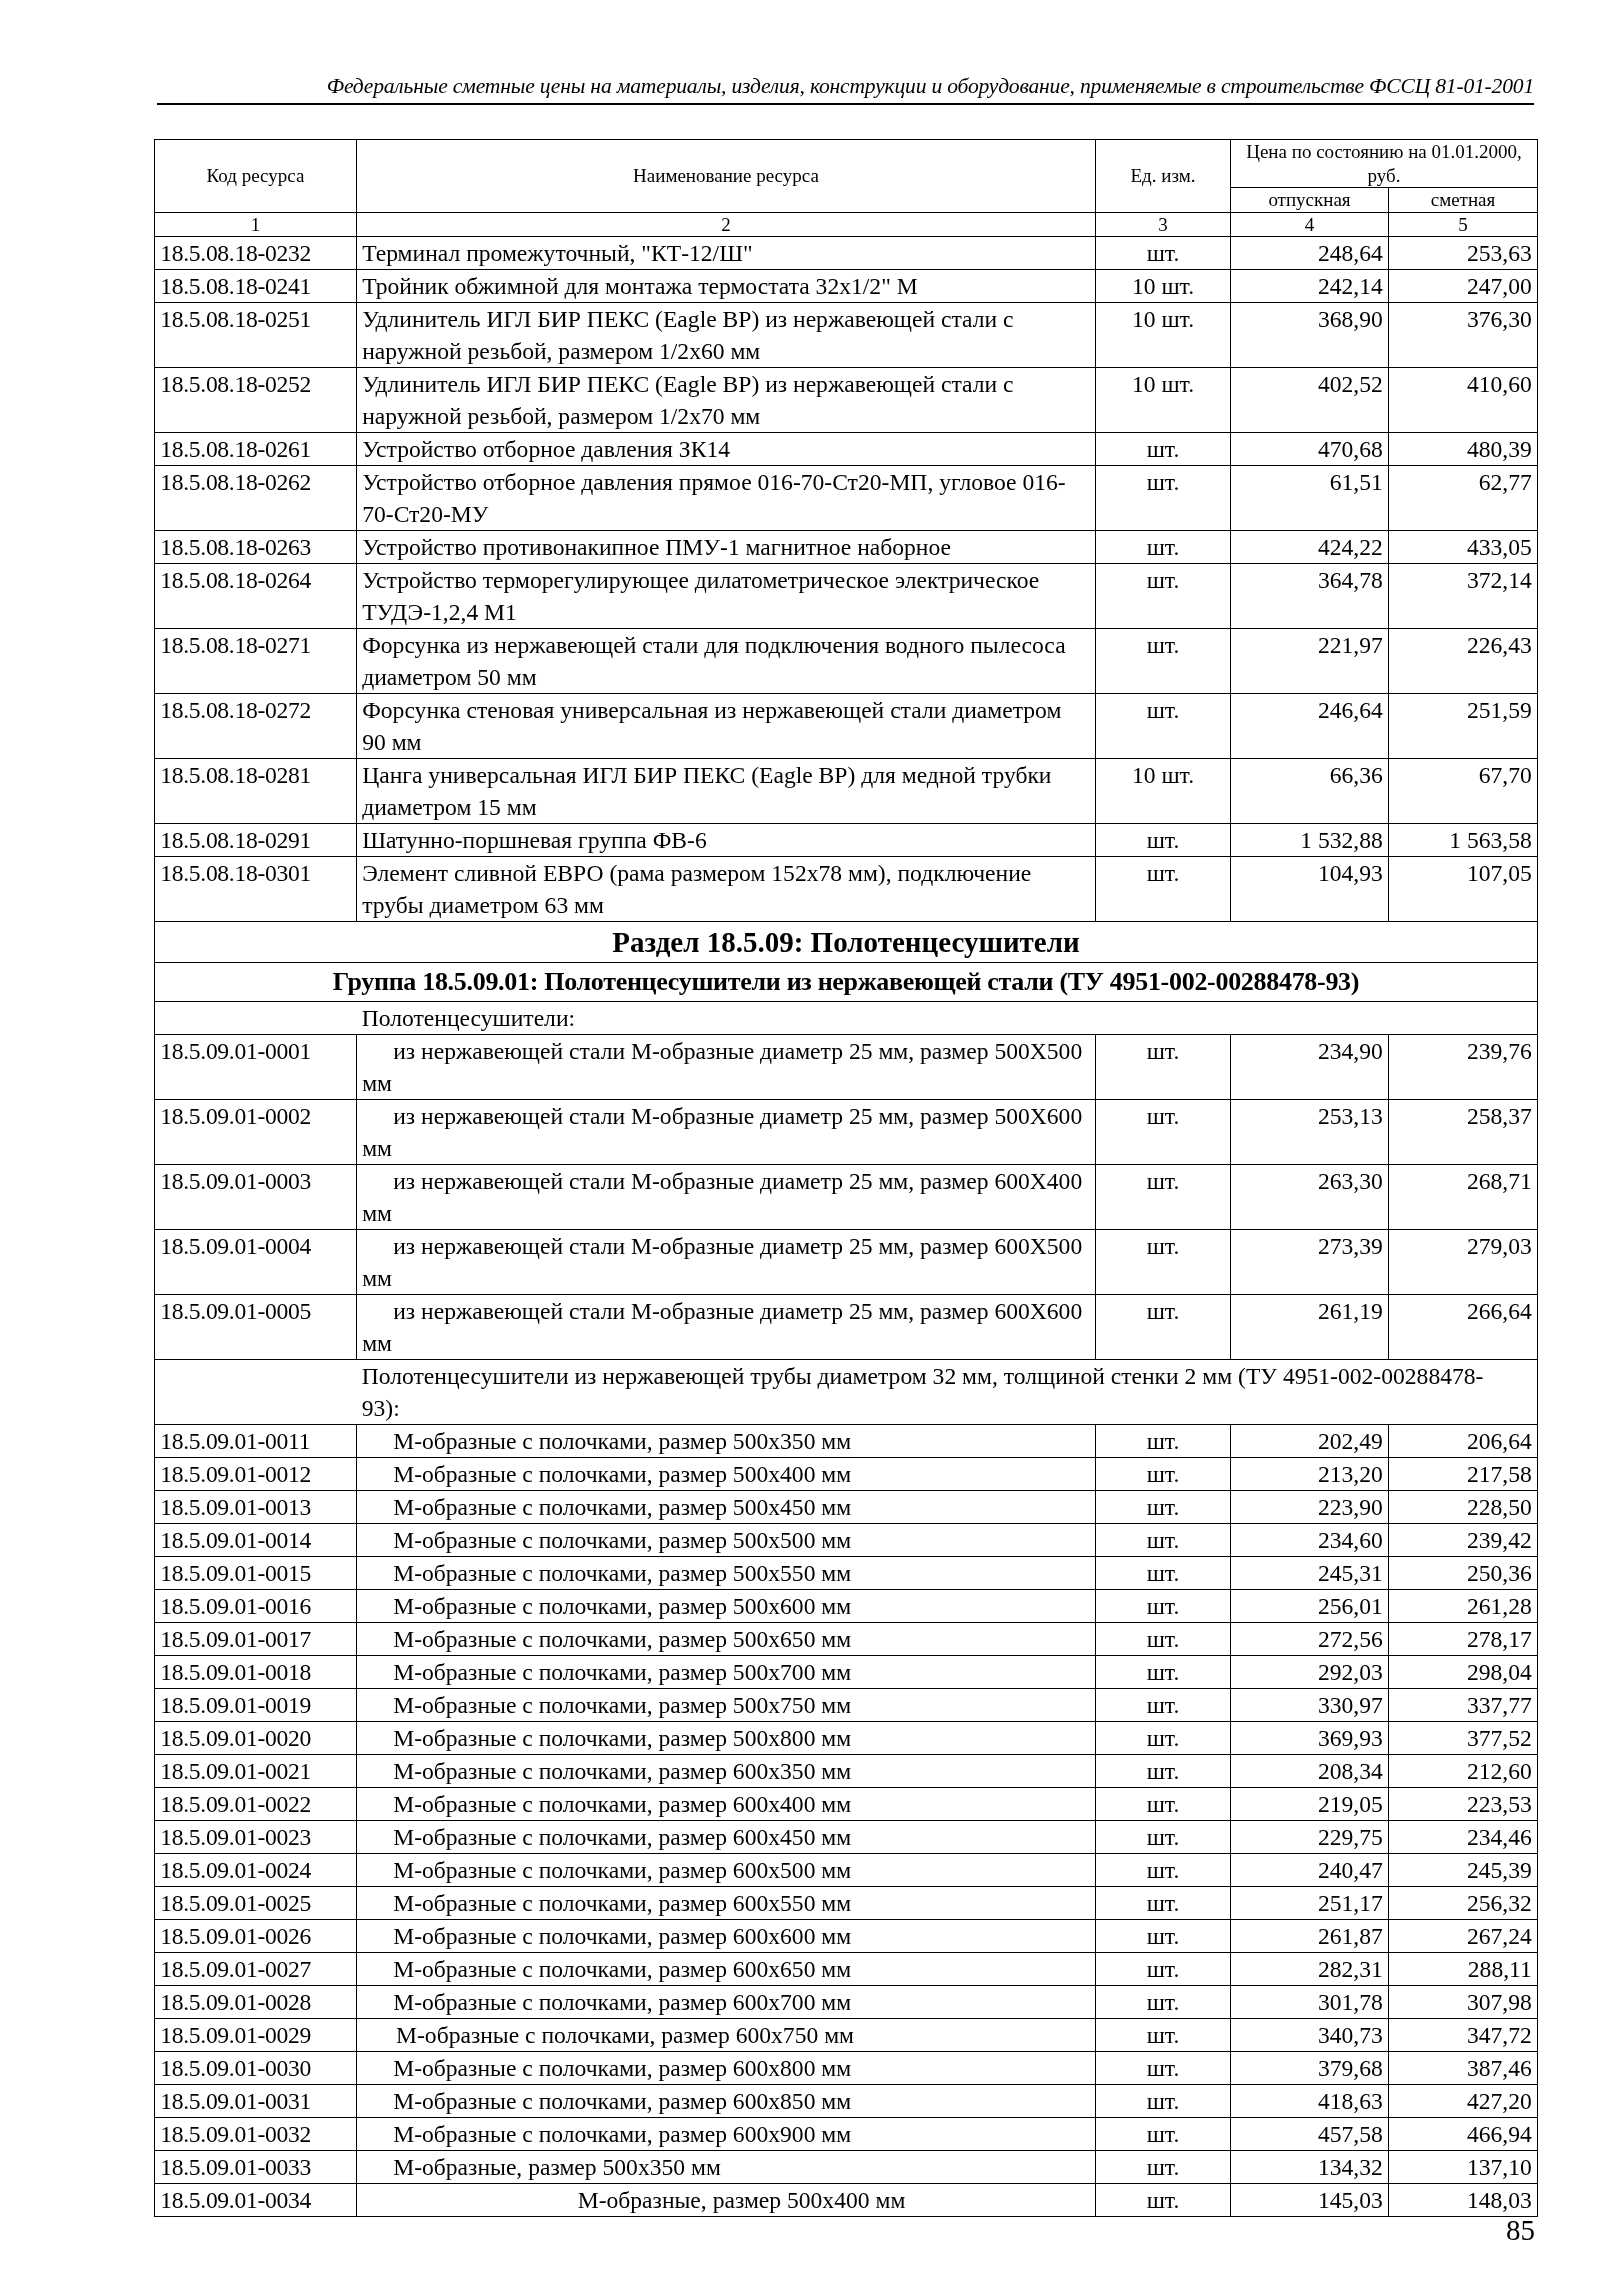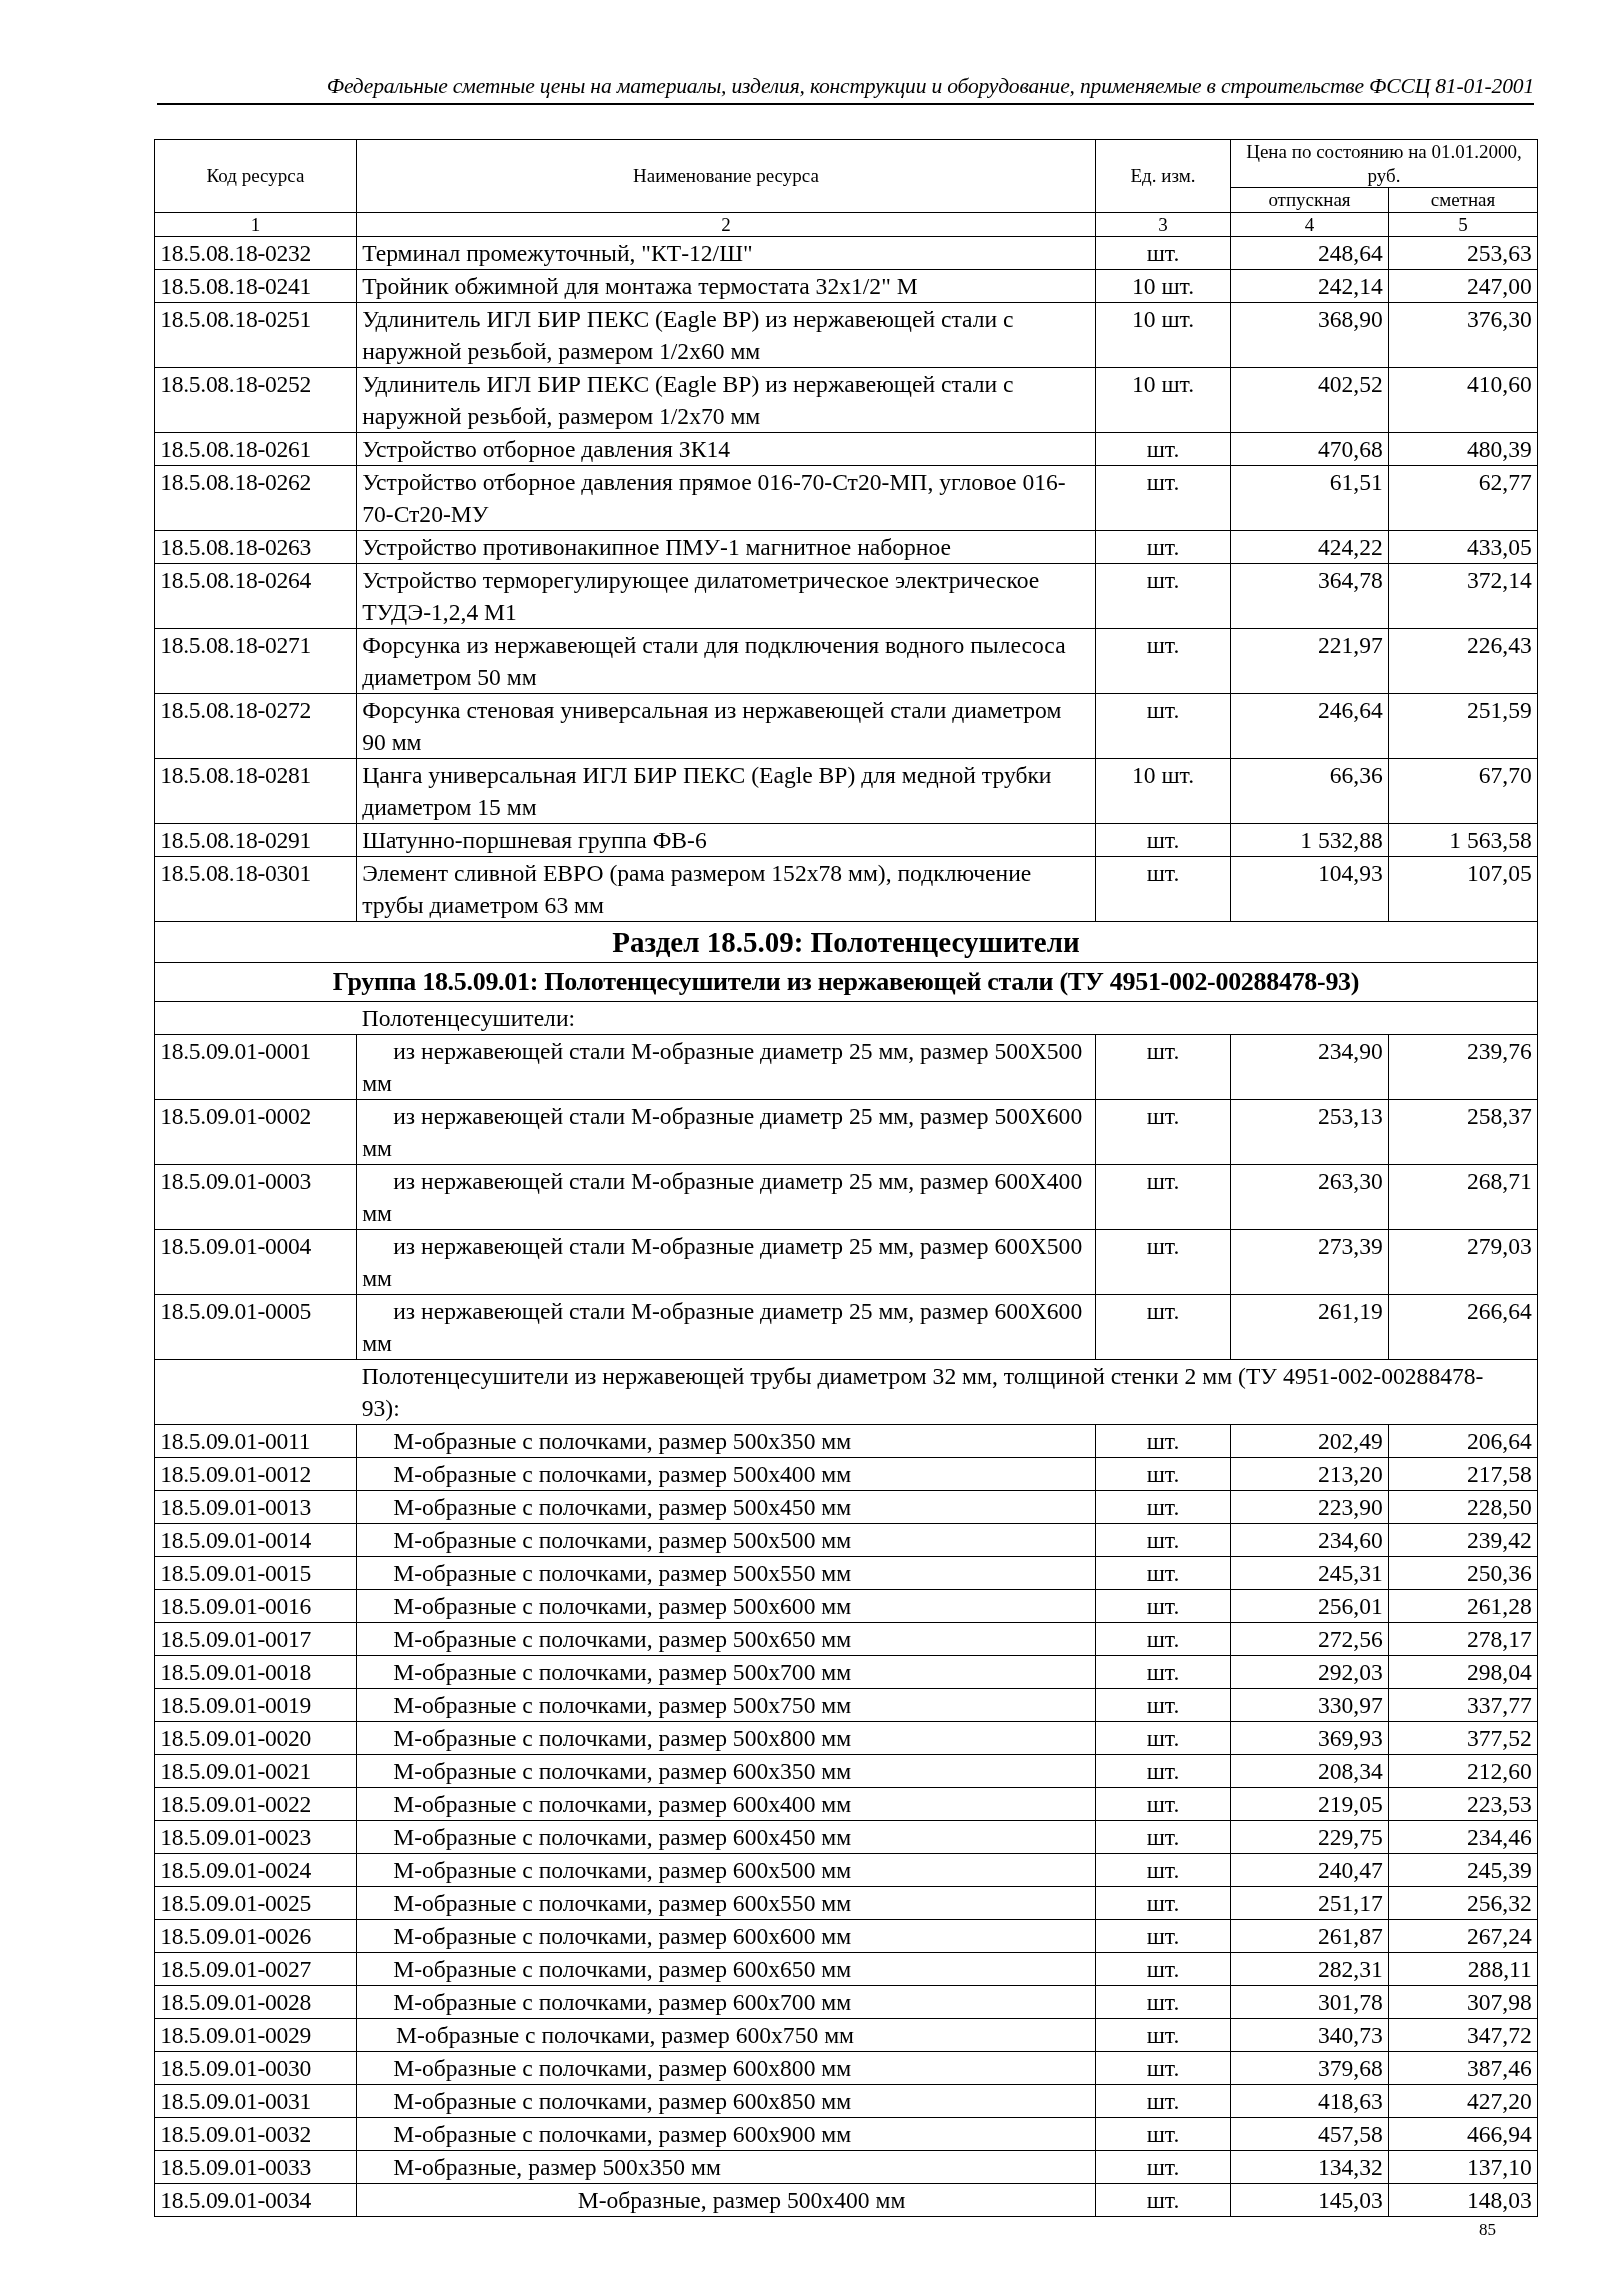--- a/index.html
+++ b/index.html
@@ -32,22 +32,22 @@
   .th-num td { font-size: 19px; line-height: 23.6px; text-align: center; }
   td.code { text-align: left; white-space: nowrap; letter-spacing: -0.3px; }
   td.name { text-align: left; }
   td.unit { text-align: center; }
   td.price { text-align: right; white-space: nowrap; }
   tr.section td { text-align: center; font-weight: bold; font-size: 29px; line-height: 40px; }
   tr.group td { text-align: center; font-weight: bold; font-size: 26px; line-height: 38px; white-space: nowrap; letter-spacing: -0.3px; }
   tr.subhead td.empty { border-right: none; }
   tr.subhead td.text { border-left: none; margin-left: 32px; }
   .page-number {
-    position: absolute; left: 1479px; top: 2217px; width: 56px; 
-    font-size: 17px; line-height: 26px;
+    position: absolute; left: 1479px; top: 2217px; width: 56px; text-align: right;
+    font-size: 29px; line-height: 26px;
   }
 </style>
 </head>
 <body>
 
 <div class="running-header">Федеральные сметные цены на материалы, изделия, конструкции и оборудование, применяемые в строительстве ФССЦ 81-01-2001</div>
 <div class="header-rule"></div>
 
 <table class="price-table">
   <colgroup>

